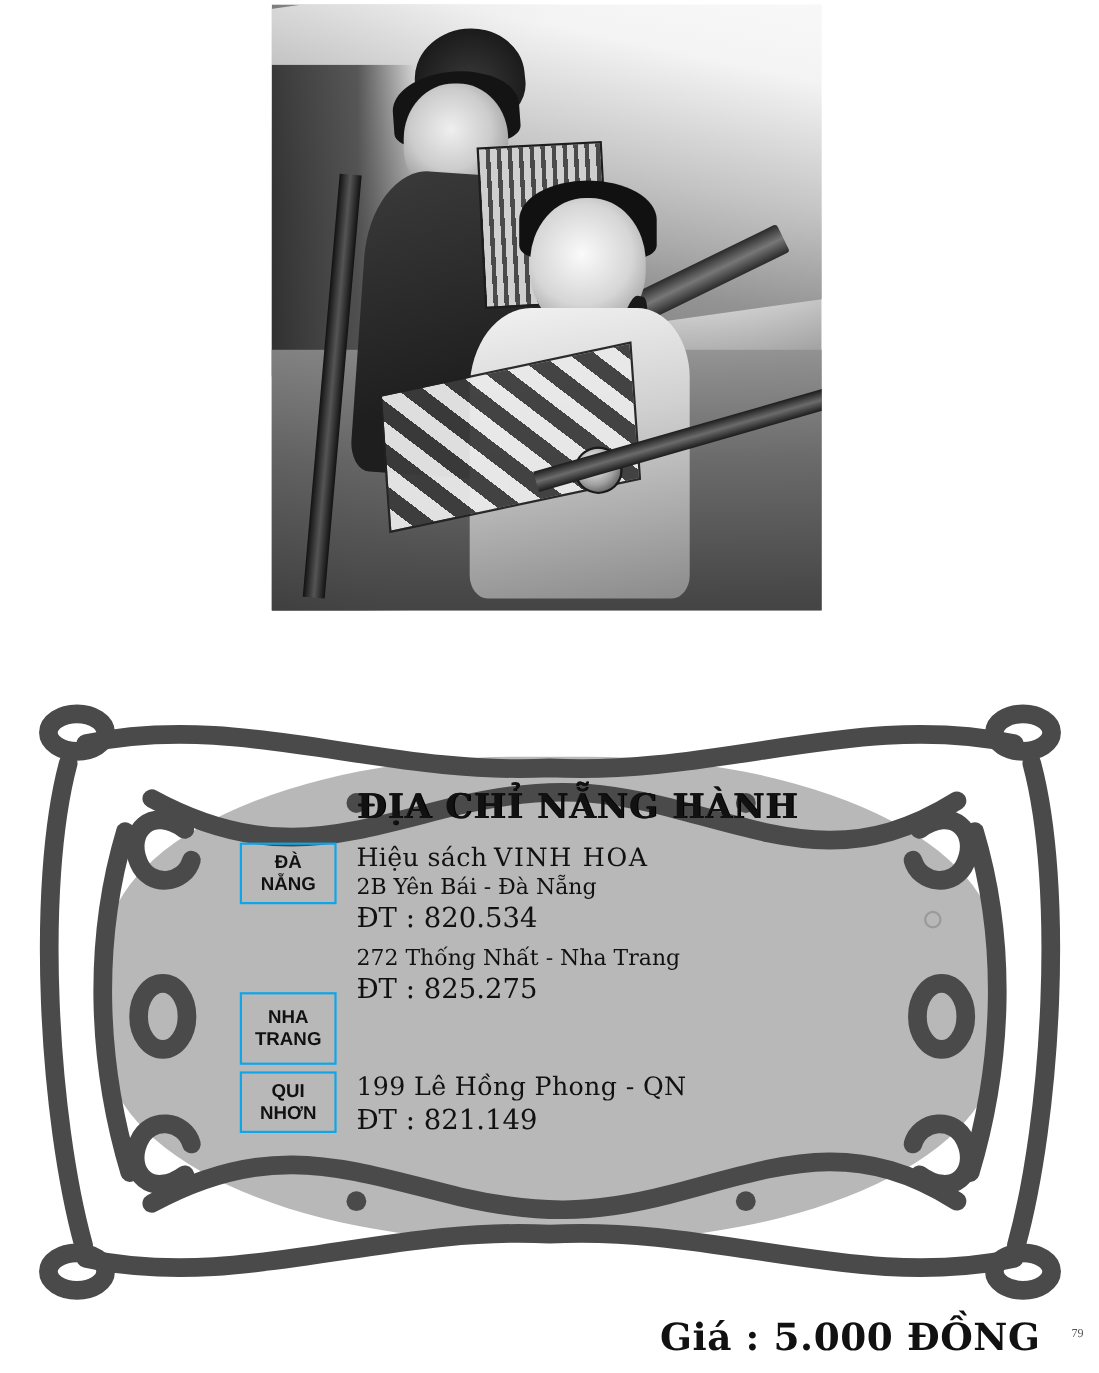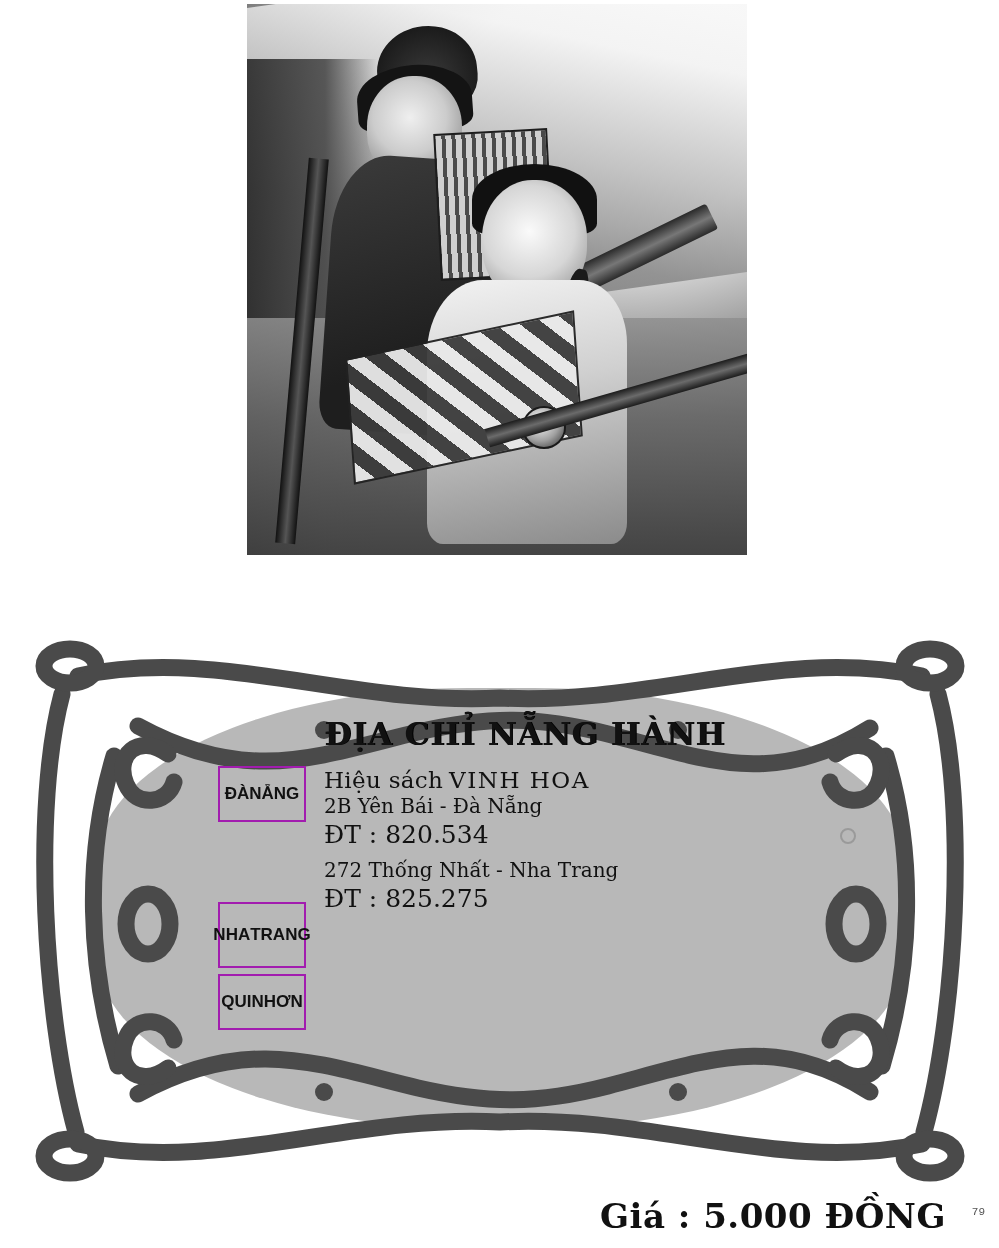--- a/index.html
+++ b/index.html
@@ -202,25 +202,26 @@
     text-align: center;
     margin: 0 0 14px 34px;
     text-shadow: 1px 0 0 #000;
   }
   .addr-row {
     display: flex;
     align-items: flex-start;
     margin-bottom: 6px;
   }
   .city-box {
-    border: 2px solid #a21caf;
+    border: 2px solid #0ea5e9;
     width: 84px;
     min-height: 52px;
     margin-right: 18px;
     display: flex;
+    flex-direction: column;
     justify-content: center;
     align-items: center;
     color: #111;
     font-family: "Liberation Sans", sans-serif;
     font-weight: 700;
     font-size: 17px;
     line-height: 1.18;
     flex: 0 0 auto;
   }
   .city-box.tall { min-height: 62px; margin-top: 44px; }
@@ -256,21 +257,21 @@
     font-size: 34px;
     color: #111;
     letter-spacing: .5px;
   }
   .page-mark {
     position: absolute;
     right: 14px;
     top: 1206px;
     font-size: 11px;
     color: #555;
-    font-family: Liberation Mono, monospace;
+    font-family: Liberation Serif, serif;
   }
 </style>
 </head>
 <body>
 
 <div id="illustration">
   <div class="ill-bg"></div>
   <div class="ill-sky-sweep"></div>
   <div class="ill-dark-left"></div>
   <div class="ill-ground"></div>
@@ -358,18 +359,22 @@
         <div class="addr-line2">272 Thống Nhất - Nha Trang</div>
         <div class="addr-line3">ĐT : 825.275</div>
       </div>
     </div>
 
     <div class="addr-row">
       <div class="city-box">
         <span>QUI</span>
         <span>NHƠN</span>
       </div>
+      <div class="addr-lines">
+        <div class="addr-line1">199 Lê Hồng Phong - QN</div>
+        <div class="addr-line3">ĐT : 821.149</div>
+      </div>
     </div>
   </div>
 </div>
 
 <div class="price-line">Giá : 5.000 ĐỒNG</div>
 <div class="page-mark">79</div>
 
 </body></html>

